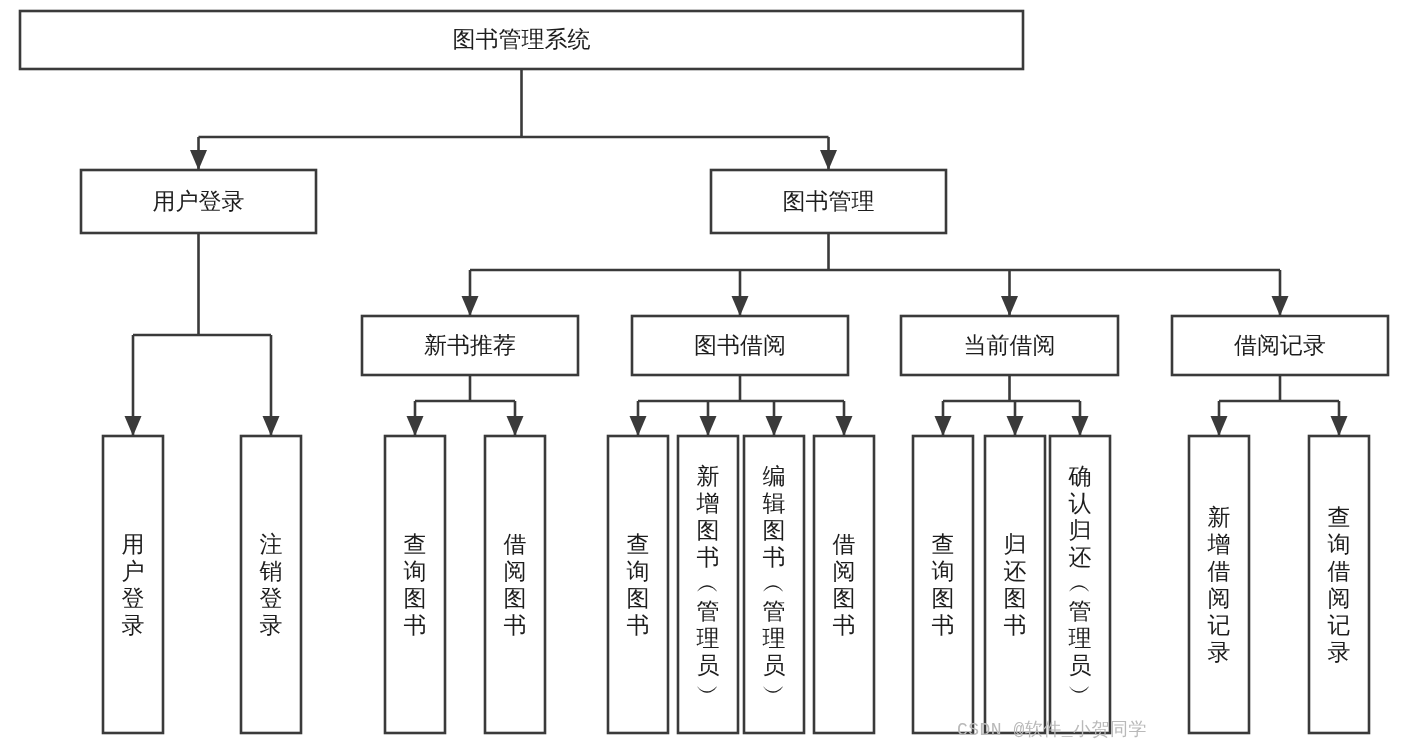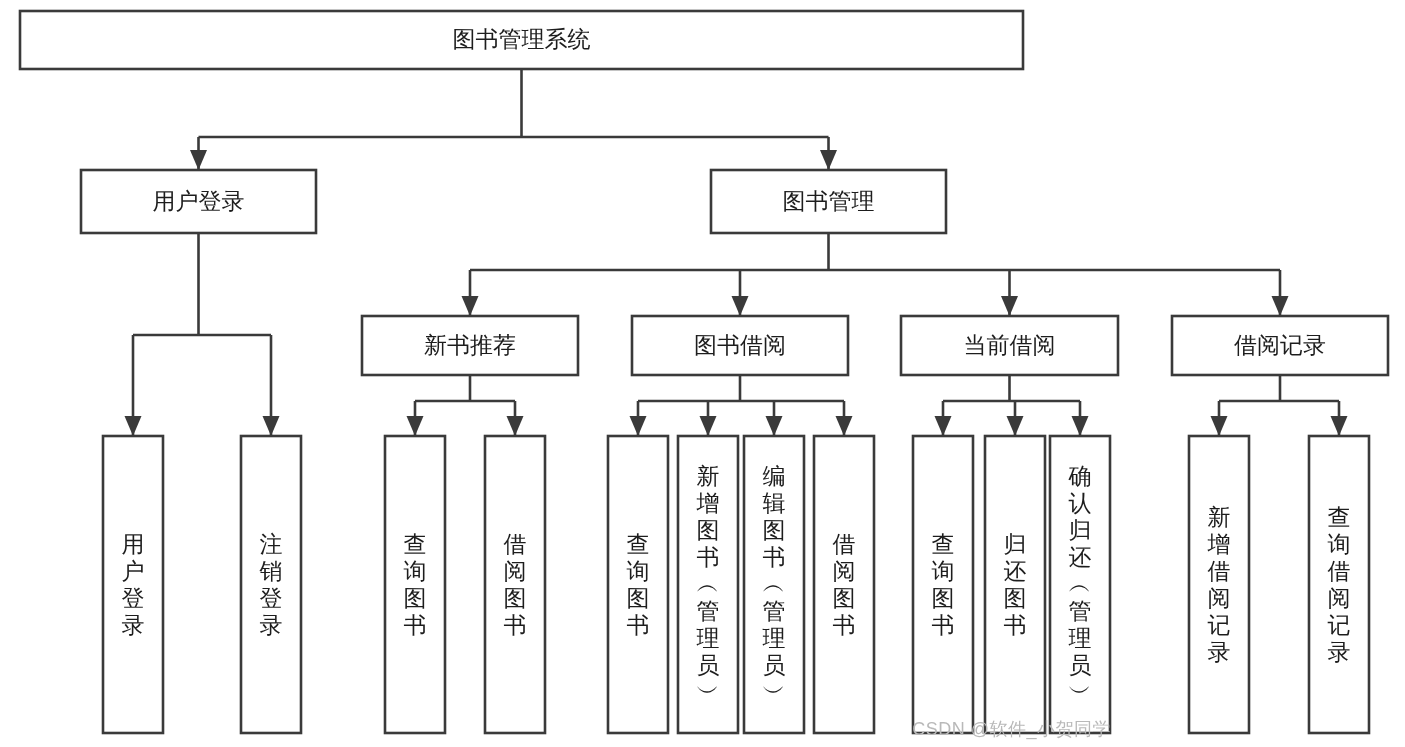--- a/index.html
+++ b/index.html
@@ -11,20 +11,21 @@
     width: 1405px;
     height: 747px;
     font-family: "Liberation Sans", "DejaVu Sans", sans-serif;
     overflow: hidden;
     position: relative;
   }
   #diagram-root {
     position: relative;
     width: 1133px;
     height: 747px;
+    padding-left: 16px;
   }
   svg.diagram-svg {
     position: absolute;
     top: 0;
     left: 0;
     width: 1405px;
     height: 747px;
   }
   .node-box {
     fill: #ffffff;
@@ -49,23 +50,23 @@
     dominant-baseline: middle;
   }
   .node-label-v {
     font-family: "Liberation Sans", "DejaVu Sans", sans-serif;
     font-size: 23px;
     fill: #1d1d1d;
     text-anchor: middle;
   }
   .watermark {
     position: absolute;
-    right: 22px;
+    right: 2px;
     bottom: 6px;
-    font-family: Liberation Sans, sans-serif;
+    font-family: Liberation Mono, monospace;
     font-size: 18px;
     color: #b9b9b9;
     letter-spacing: 0.5px;
     white-space: nowrap;
     pointer-events: none;
   }
 </style>
 </head>
 <body>
 

